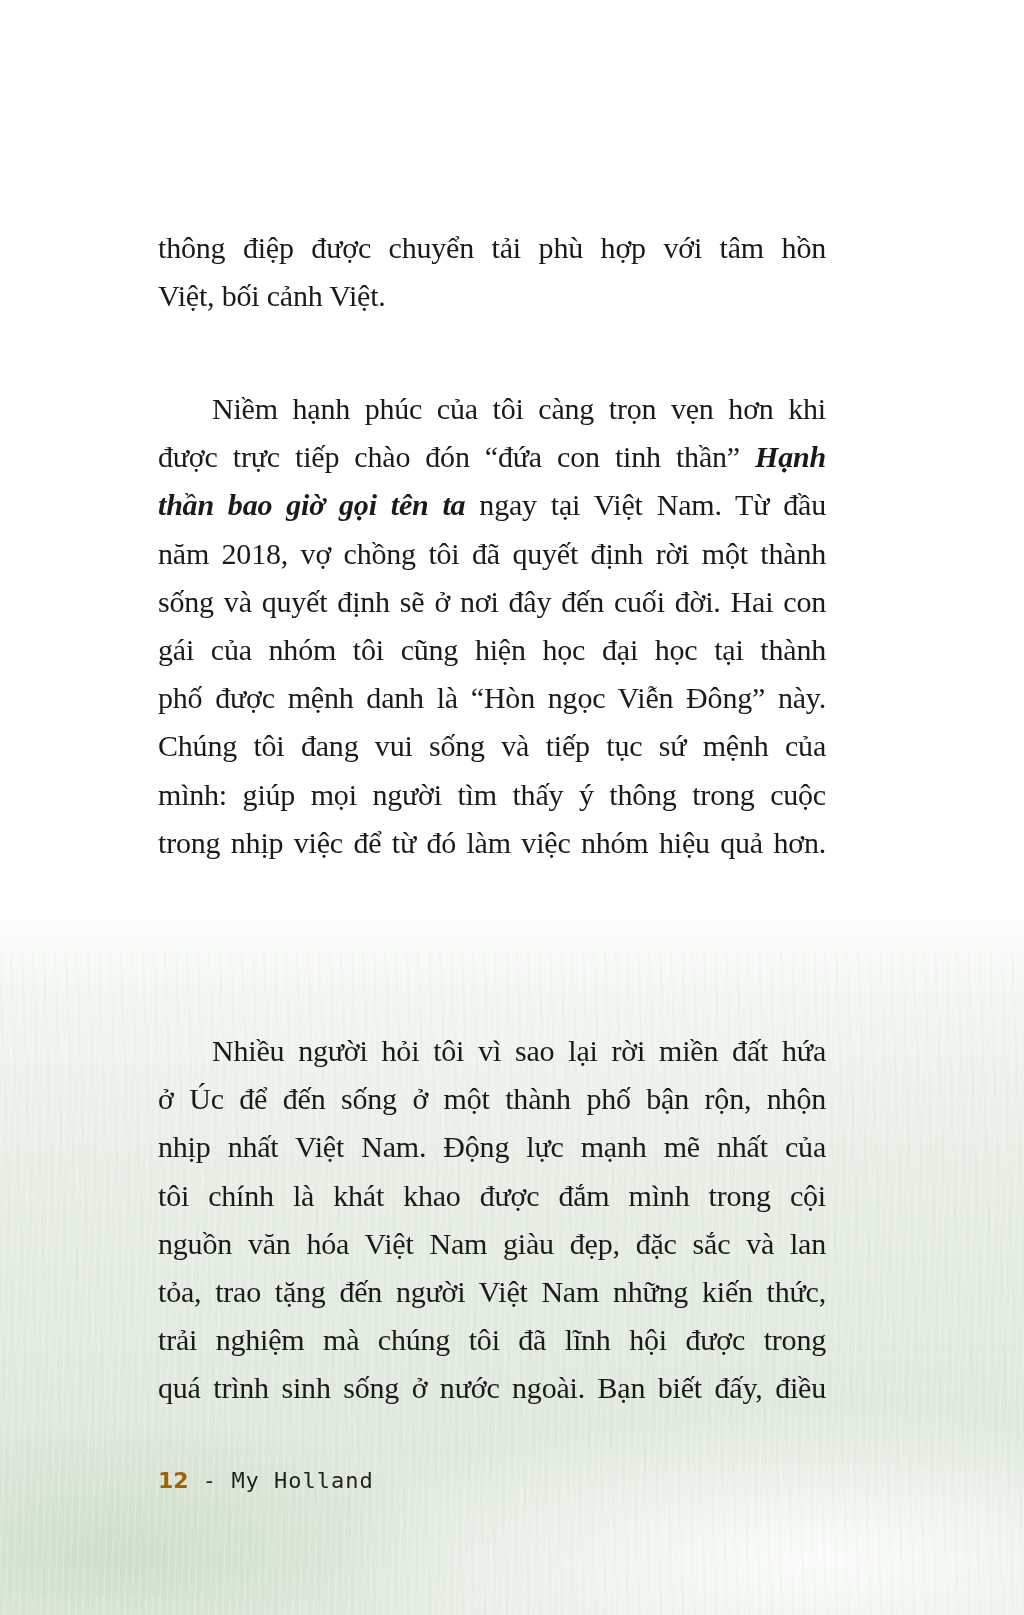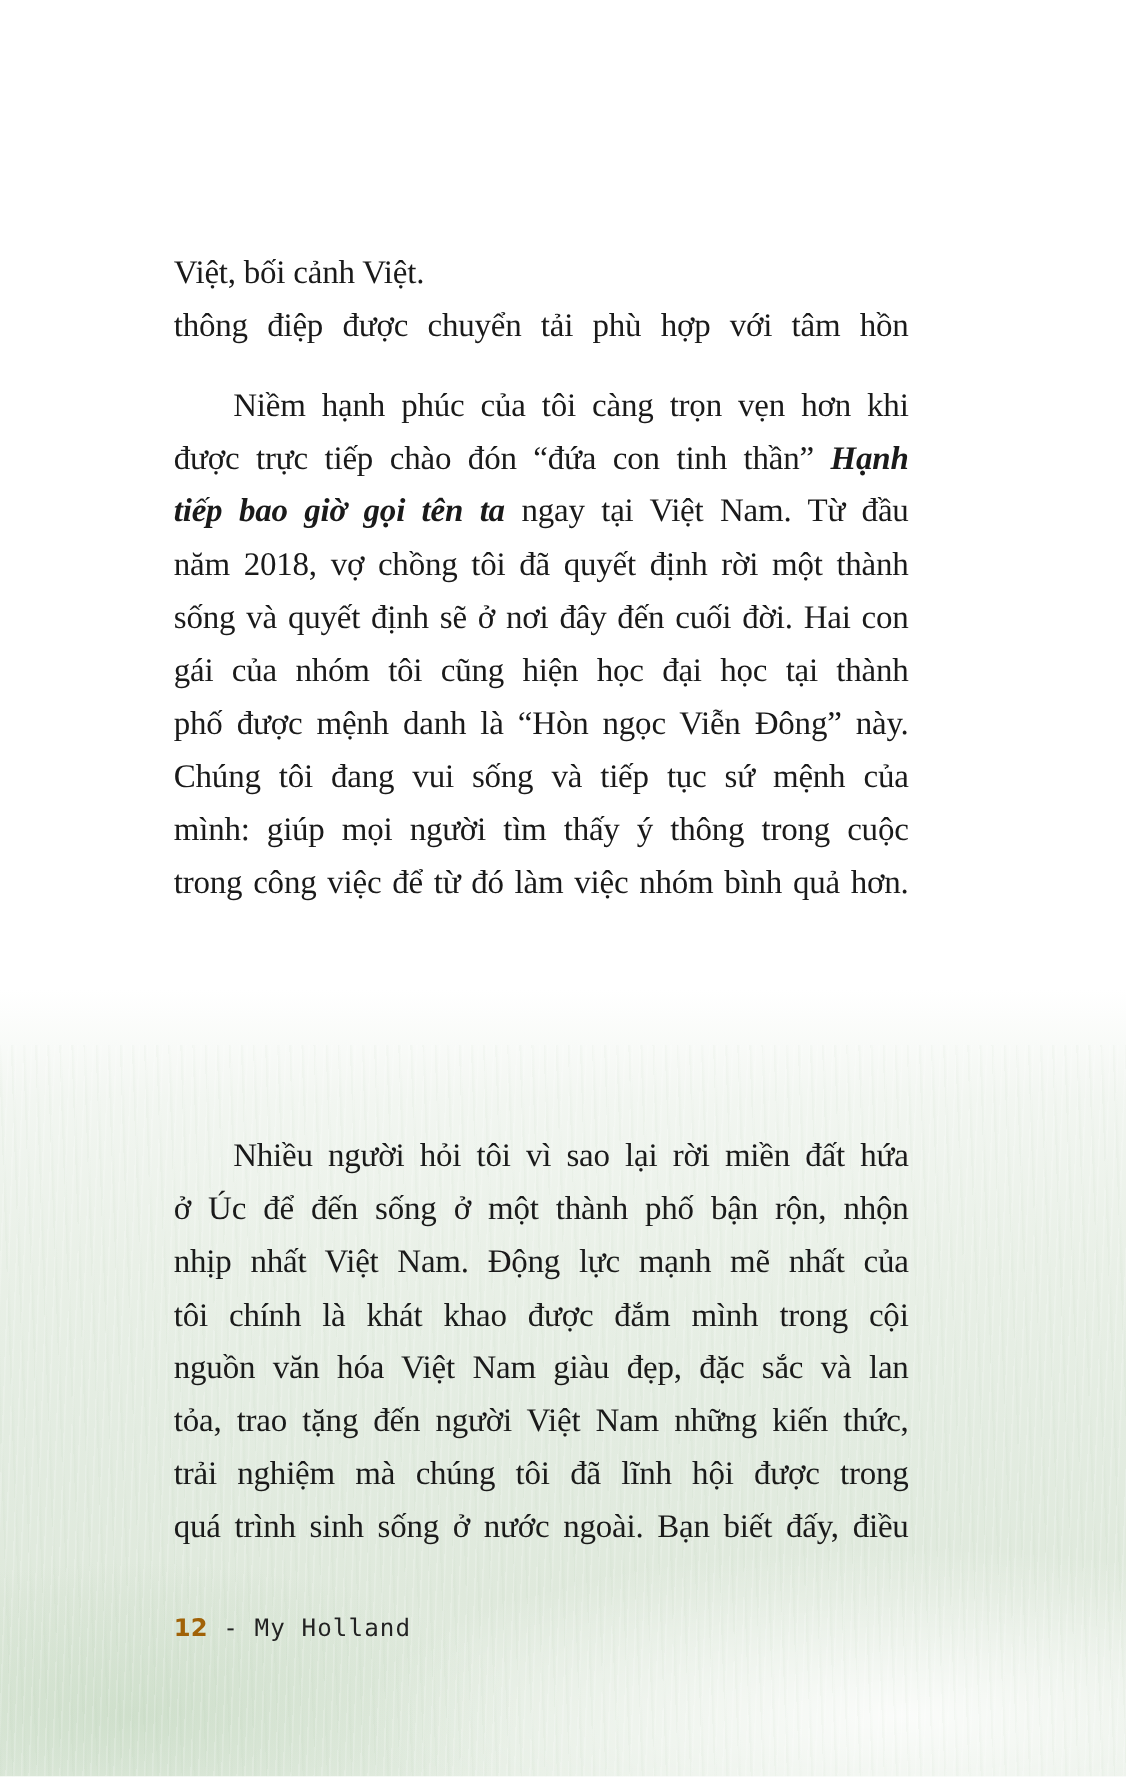--- a/index.html
+++ b/index.html
@@ -40,21 +40,21 @@
     .text-block {
       position: absolute;
       left: 158px;
       width: 668px;
       font-size: 30px;
       line-height: 48.2px;
       text-align: justify;
       text-align-last: auto;
       letter-spacing: -0.2px;
     }
-    .indent { text-indent: 54px; }
+    .indent { text-indent: 54px; margin-top: 40px; }
     .line { display: block; text-align: justify; text-align-last: justify; white-space: nowrap; }
     .line.last { text-align-last: left; }
     .bi { font-weight: bold; font-style: italic; }
     #para1 { top: 224px; }
     #para2 { top: 345px; }
     #para3 { top: 1003px; }
     .footer {
       position: absolute;
       left: 158px;
       top: 1468px;
@@ -73,35 +73,35 @@
   </style>
 </head>
 <body>
 
 <div class="bg-wash"></div>
 <div class="texture"></div>
 
 <div class="page">
 
   <div class="text-block" id="para1">
+    <span class="line">thông điệp được chuyển tải phù hợp với tâm hồn</span>
     <span class="line last">Việt, bối cảnh Việt.</span>
-    <span class="line">thông điệp được chuyển tải phù hợp với tâm hồn</span>
   </div>
 
   <div class="text-block" id="para2">
     <span class="line indent" style="padding-left:54px;text-indent:0;">Niềm hạnh phúc của tôi càng trọn vẹn hơn khi</span>
     <span class="line"><span>được trực tiếp chào đón “đứa con tinh thần”</span> <span class="bi">Hạnh</span></span>
-    <span class="line"><span class="bi">tiếp bao giờ gọi tên ta</span><span> ngay tại Việt Nam. Từ đầu</span></span>
+    <span class="line"><span class="bi">thần bao giờ gọi tên ta</span><span> ngay tại Việt Nam. Từ đầu</span></span>
     <span class="line">năm 2018, vợ chồng tôi đã quyết định rời một thành</span>
     <span class="line">sống và quyết định sẽ ở nơi đây đến cuối đời. Hai con</span>
     <span class="line">gái của nhóm tôi cũng hiện học đại học tại thành</span>
     <span class="line">phố được mệnh danh là “Hòn ngọc Viễn Đông” này.</span>
     <span class="line">Chúng tôi đang vui sống và tiếp tục sứ mệnh của</span>
     <span class="line">mình: giúp mọi người tìm thấy ý thông trong cuộc</span>
-    <span class="line">trong công việc để từ đó làm việc nhóm bình quả hơn.</span>
+    <span class="line">trong nhịp việc để từ đó làm việc nhóm hiệu quả hơn.</span>
   </div>
 
   <div class="text-block" id="para3">
     <span class="line" style="padding-left:54px;margin-top:24px;">Nhiều người hỏi tôi vì sao lại rời miền đất hứa</span>
     <span class="line">ở Úc để đến sống ở một thành phố bận rộn, nhộn</span>
     <span class="line">nhịp nhất Việt Nam. Động lực mạnh mẽ nhất của</span>
     <span class="line">tôi chính là khát khao được đắm mình trong cội</span>
     <span class="line">nguồn văn hóa Việt Nam giàu đẹp, đặc sắc và lan</span>
     <span class="line">tỏa, trao tặng đến người Việt Nam những kiến thức,</span>
     <span class="line">trải nghiệm mà chúng tôi đã lĩnh hội được trong</span>

